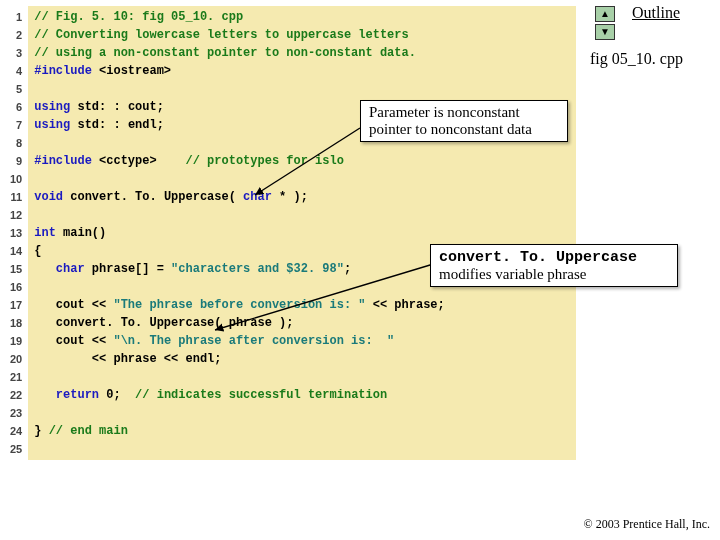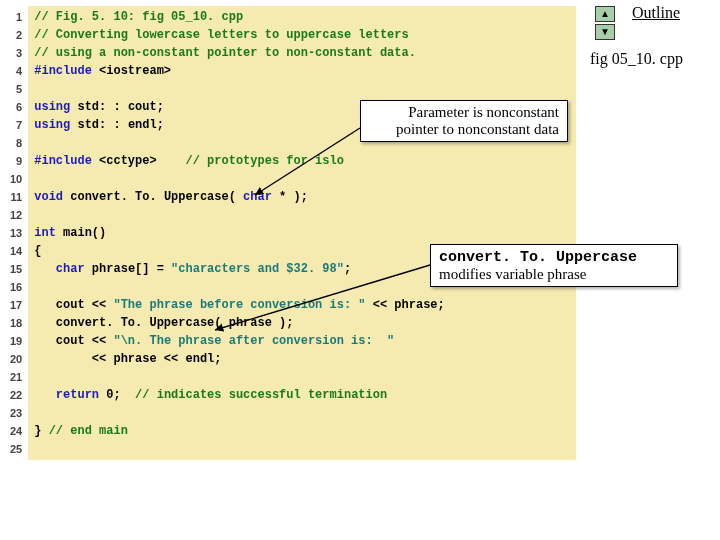--- a/index.html
+++ b/index.html
@@ -81,21 +81,21 @@
   .num { color: #000; }
   .callout {
     position: absolute;
     background: #fff;
     border: 1px solid #000;
     font-family: "Times New Roman", serif;
     font-size: 15px;
     padding: 3px 8px;
     box-shadow: 2px 2px 3px rgba(0,0,0,0.3);
   }
-  .callout1 { top: 100px; left: 360px; width: 190px; text-align: right; }
+  .callout1 { top: 100px; left: 360px; width: 190px; }
   .callout2 { top: 244px; left: 430px; width: 230px; }
   svg.connector {
     position: absolute;
     top: 0; left: 0;
     pointer-events: none;
   }
   .copyright {
     position: absolute;
     bottom: 8px;
     right: 10px;
@@ -179,13 +179,14 @@
   <line x1="360" y1="128" x2="255" y2="195" stroke="#000" stroke-width="1.4" marker-end="url(#ah)"></line>
   <line x1="440" y1="262" x2="215" y2="330" stroke="#000" stroke-width="1.4" marker-end="url(#ah)"></line>
 </svg>
 
 <div class="callout callout1">Parameter is nonconstant pointer to nonconstant data</div>
 <div class="callout callout2">
   <b style="font-family:'Courier New',monospace">convert. To. Uppercase</b><span> modifies variable phrase</span>
 </div>
 
 <div class="copyright">
+  <div>© 2003 Prentice Hall, Inc.</div>
 </div>
 
 </body></html>

